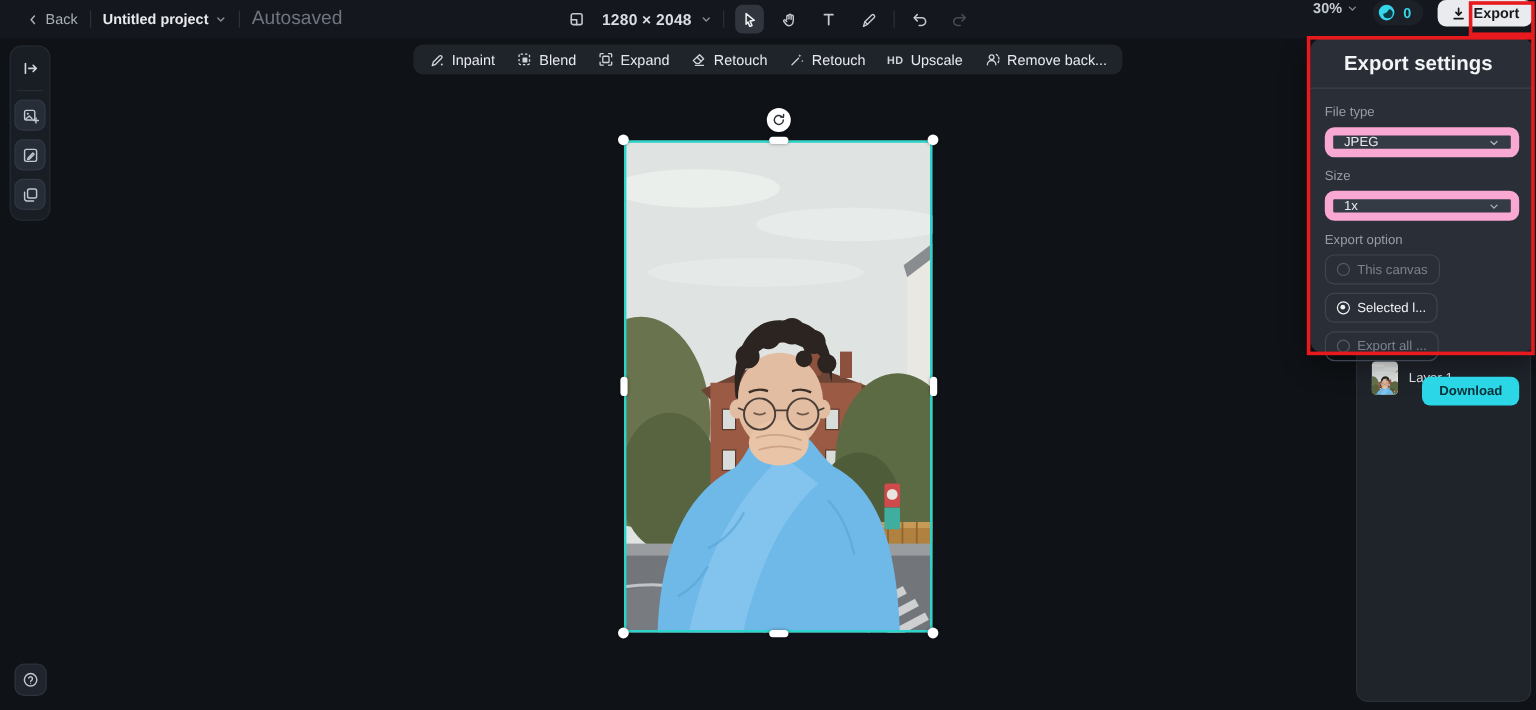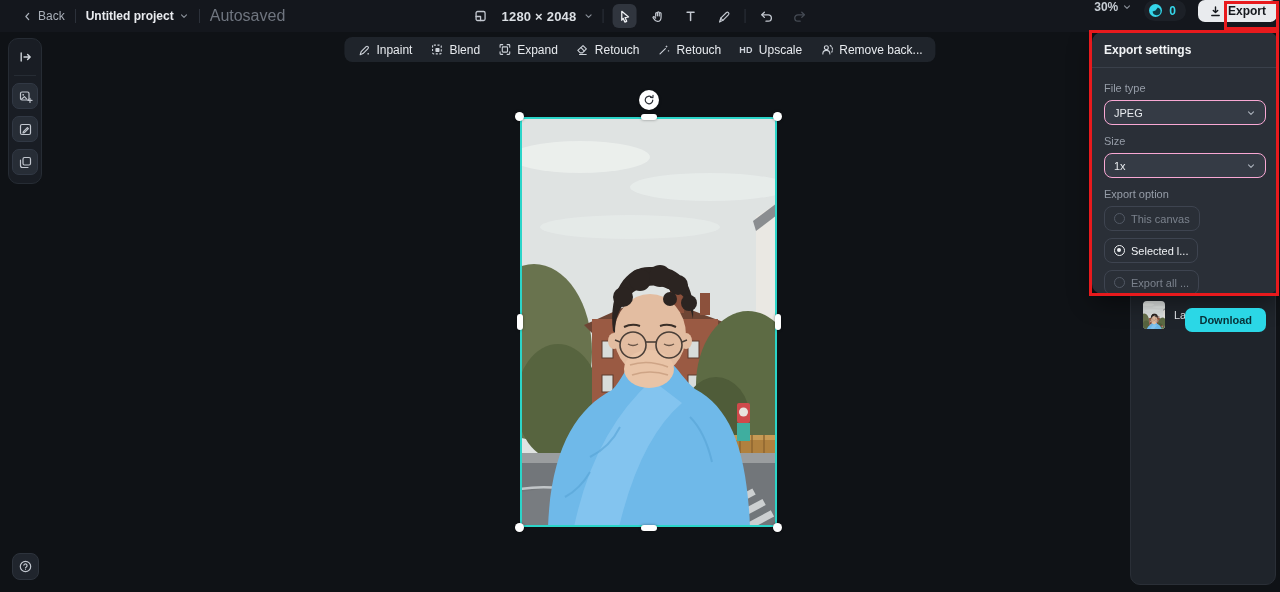--- a/index.html
+++ b/index.html
@@ -53,24 +53,24 @@
   .rotate-handle { position:absolute; left:calc(50% - 10px); top:-27px; width:20px; height:20px; border-radius:50%; background:#ffffff; color:#2b2f36; display:flex; align-items:center; justify-content:center; box-shadow:0 1px 3px rgba(0,0,0,.4); cursor:grab; z-index:6; }
 
   
   .right-panel { position:absolute; left:1130px; top:32px; width:146px; height:553px; background:#1f242b; border:1px solid #2a2f37; border-radius:10px; z-index:8; }
   .layer-row { position:absolute; left:6px; top:264px; right:6px; height:36px; display:flex; align-items:center; gap:9px; padding:0 6px; border-radius:8px; cursor:pointer; }
   .layer-thumb { width:22px; height:28px; border-radius:4px; overflow:hidden; background:#3a3f47; flex:0 0 auto; }
   .layer-name { color:#e4e7eb; font-size:11px; }
 
   
   .export-popover { position:absolute; left:1092px; top:32px; width:186px; height:262px; background:#2a2f37; border-radius:10px; box-shadow:0 8px 24px rgba(0,0,0,.45); z-index:10; }
-  .ep-header { padding:11px 12px 10px; color:#f2f4f6; font-size:12px; font-weight:700; border-bottom:1px solid #3a404a; }
+  .ep-header { padding:11px 28px 10px; color:#f2f4f6; font-size:17px; font-weight:700; border-bottom:1px solid #3a404a; }
   .ep-body { padding:4px 12px 12px; }
   .ep-label { color:#969da8; font-size:11px; margin:10px 0 6px; }
-  .ep-select { height:25px; background:#353b45; border:1px solid #f9a8d4; border-radius:8px; display:flex; align-items:center; justify-content:space-between; padding:0 9px; color:#e8ebef; font-size:11px; cursor:pointer; }
+  .ep-select { height:25px; background:#353b45; border:7px solid #f9a8d4; border-radius:8px; display:flex; align-items:center; justify-content:space-between; padding:0 9px; color:#e8ebef; font-size:11px; cursor:pointer; }
   .ep-select .chev { color:#aab0ba; }
   .ep-chips { display:flex; flex-wrap:wrap; gap:7px; }
   .chip { height:25px; border:1px solid #3e4450; border-radius:8px; display:flex; align-items:center; gap:6px; padding:0 9px; font-size:11px; color:#7b828d; background:none; cursor:pointer; font-family:inherit; white-space:nowrap; }
   .radio { width:11px; height:11px; border-radius:50%; border:1.5px solid #525965; flex:0 0 auto; position:relative; }
   .chip.selected { color:#f0f2f5; }
   .chip.selected .radio { border-color:#f0f2f5; }
   .chip.selected .radio::after { content:""; position:absolute; left:2px; top:2px; width:4px; height:4px; border-radius:50%; background:#f0f2f5; }
   .ep-actions { display:flex; justify-content:flex-end; margin-top:13px; }
   .download-btn { background:#2bd7e6; color:#073138; font-size:11px; font-weight:700; border:none; border-radius:7px; height:24px; padding:0 14px; cursor:pointer; font-family:inherit; }
 

